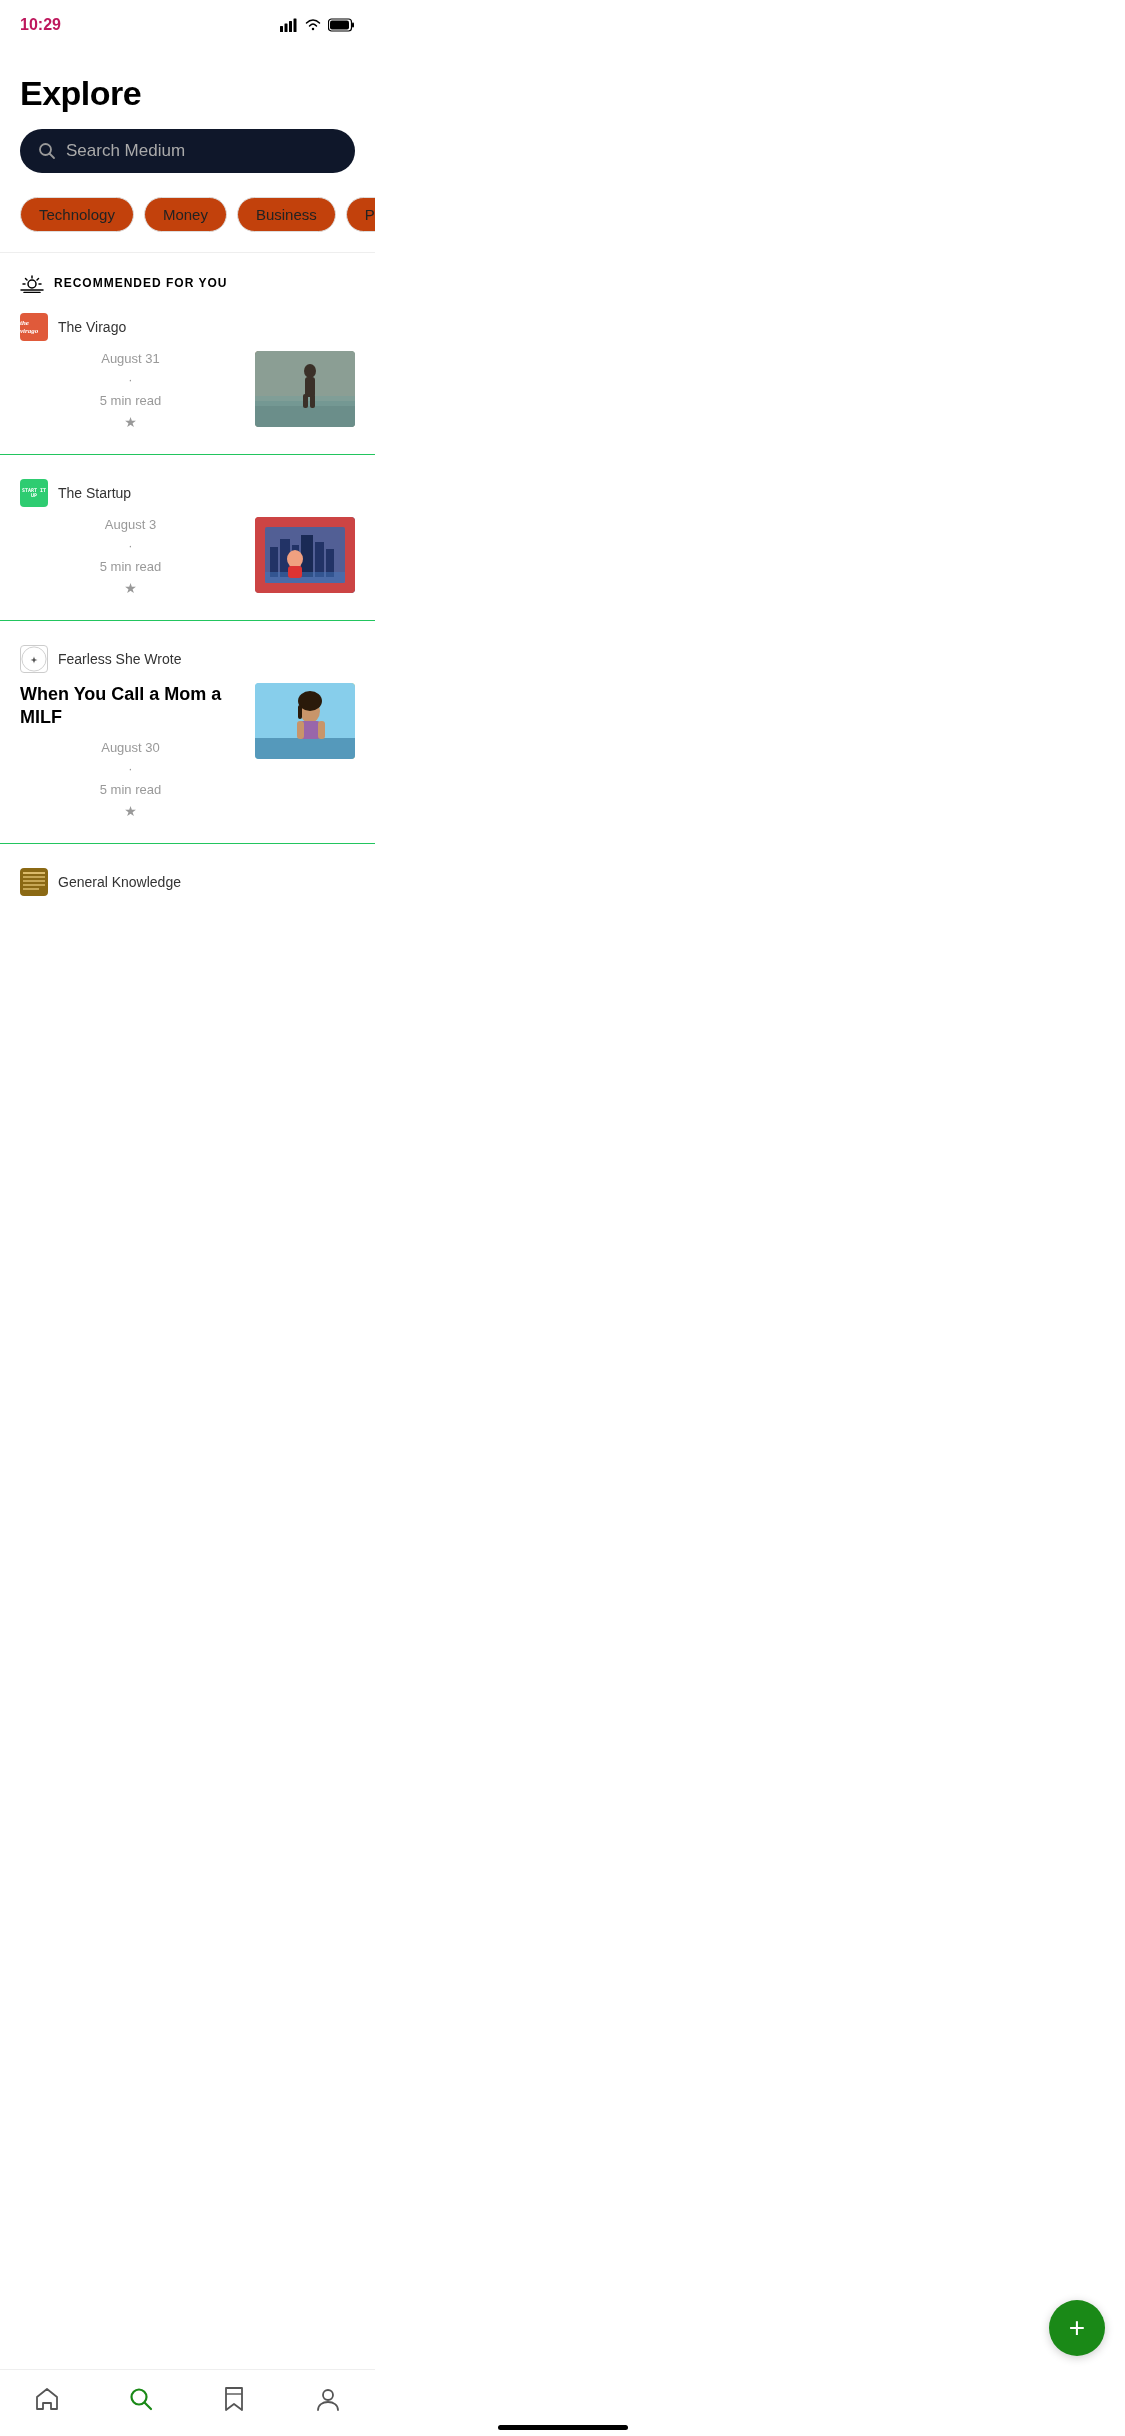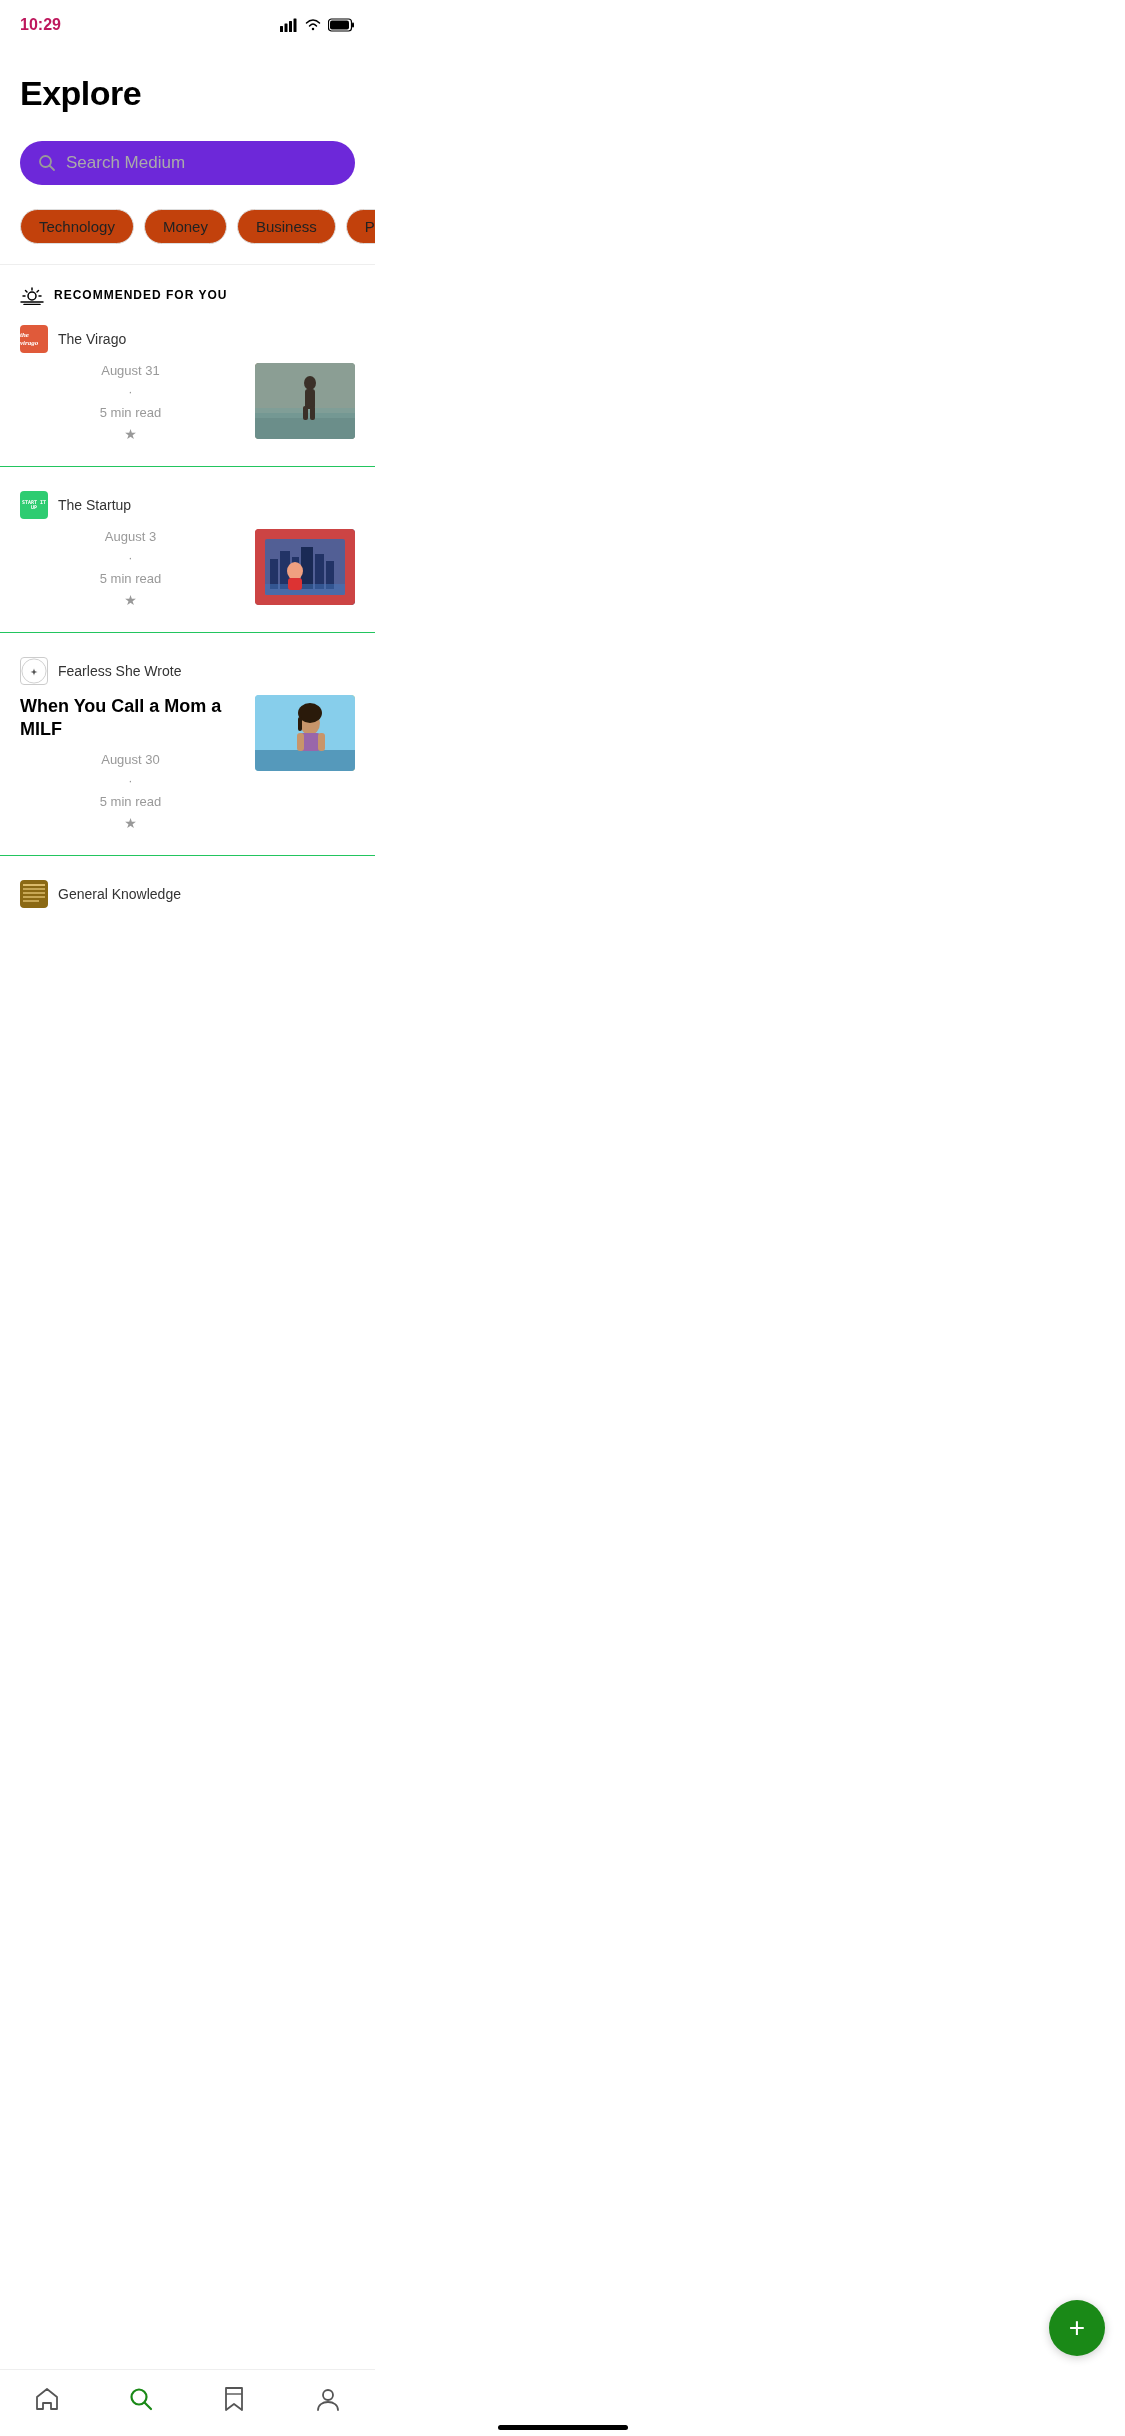--- a/index.html
+++ b/index.html
@@ -28,35 +28,35 @@
       color: #be185d;
     }
     .status-icons {
       display: flex;
       align-items: center;
       gap: 6px;
     }
 
     
     .header {
-      padding: 30px 20px 28px;
+      padding: 30px 20px 16px;
     }
     .header-title {
       font-size: 34px;
       font-weight: 800;
       color: #000;
       letter-spacing: -0.5px;
     }
 
     
     .search-container {
       padding: 0 20px 16px;
     }
     .search-bar {
-      background: #6d28d9;
+      background: #0f172a;
       border-radius: 30px;
       display: flex;
       align-items: center;
       padding: 12px 18px;
       gap: 10px;
     }
     .search-icon-wrap {
       color: #999;
       font-size: 16px;
       display: flex;

